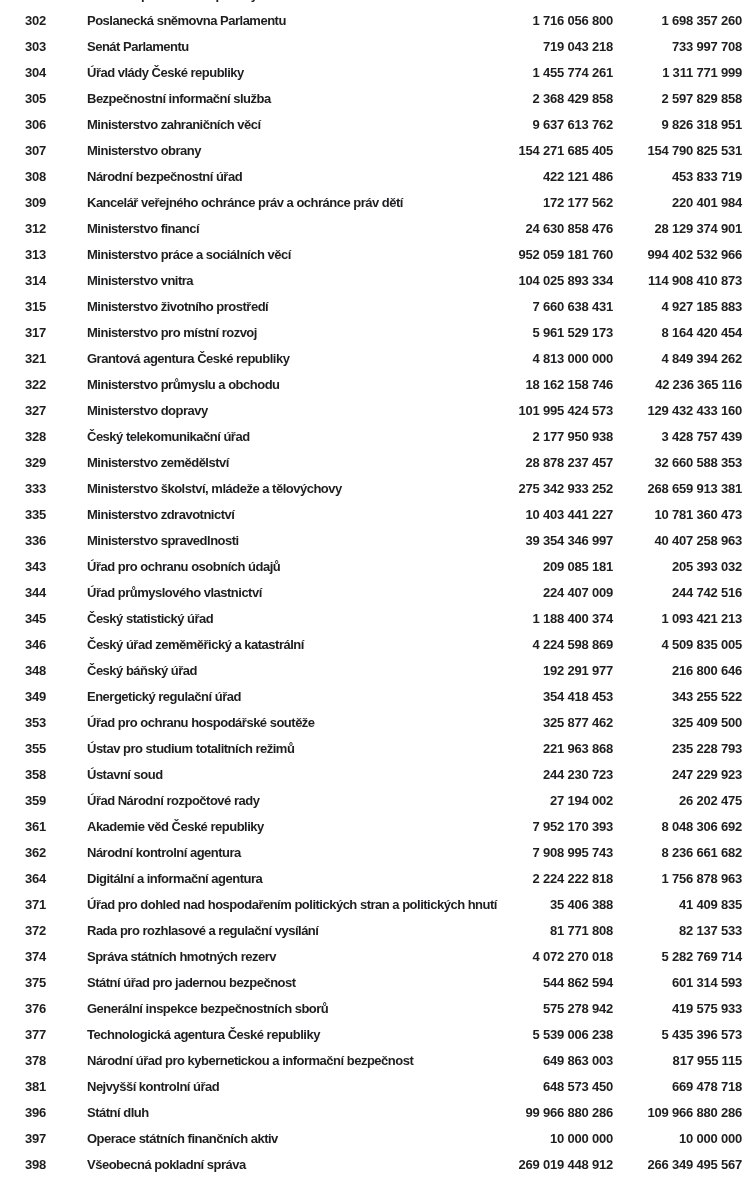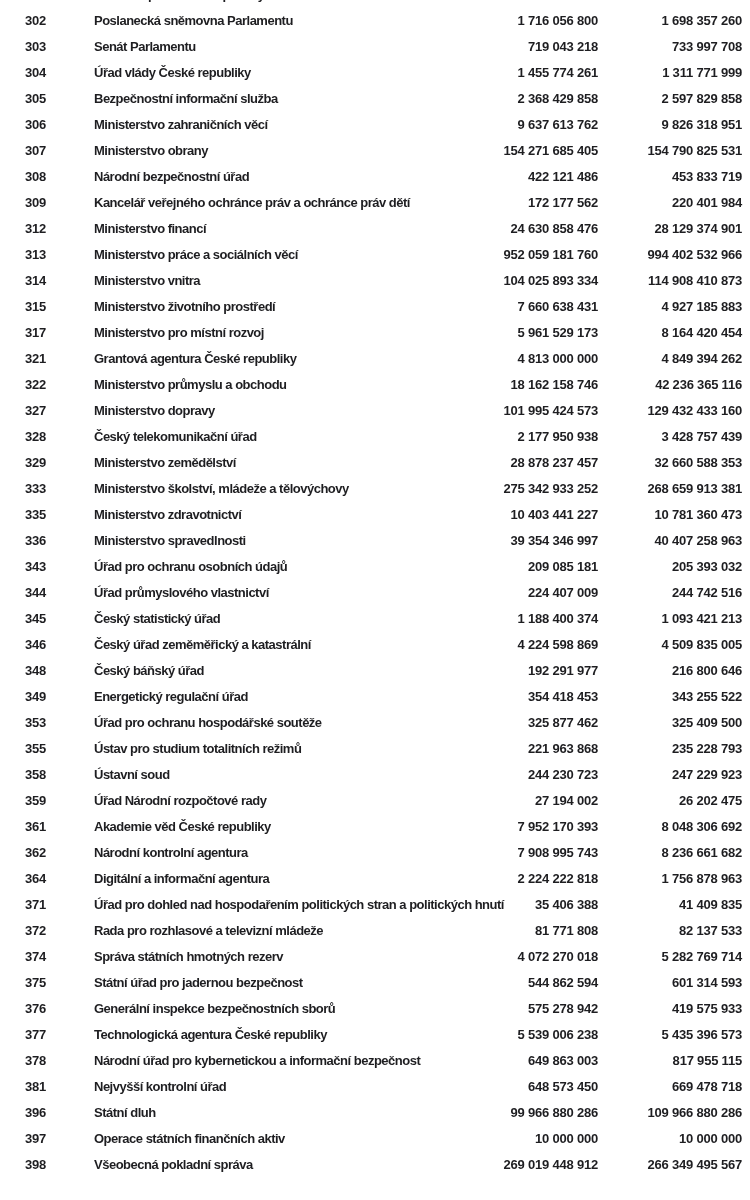--- a/index.html
+++ b/index.html
@@ -31,25 +31,25 @@
     font-size: 13px;
     font-weight: 700;
     color: #1e1e21;
     white-space: nowrap;
   }
   .cell-code {
     left: 25px;
     letter-spacing: -0.2px;
   }
   .cell-name {
-    left: 94px;
+    left: 87px;
     letter-spacing: -0.5px;
   }
   .cell-amount1 {
-    right: 152px;          
+    right: 137px;          
     letter-spacing: -0.2px;
     text-align: left;
   }
   .cell-amount2 {
     right: 8px;            
     letter-spacing: -0.2px;
     text-align: right;
   }
 </style>
 </head>
@@ -267,21 +267,21 @@
       <span class="cell-amount2">1 756 878 963</span>
     </div>
     <div class="row">
       <span class="cell-code">371</span>
       <span class="cell-name">Úřad pro dohled nad hospodařením politických stran a politických hnutí</span>
       <span class="cell-amount1">35 406 388</span>
       <span class="cell-amount2">41 409 835</span>
     </div>
     <div class="row">
       <span class="cell-code">372</span>
-      <span class="cell-name">Rada pro rozhlasové a televizní mládeže</span>
+      <span class="cell-name">Rada pro rozhlasové a regulační vysílání</span>
       <span class="cell-amount1">81 771 808</span>
       <span class="cell-amount2">82 137 533</span>
     </div>
     <div class="row">
       <span class="cell-code">374</span>
       <span class="cell-name">Správa státních hmotných rezerv</span>
       <span class="cell-amount1">4 072 270 018</span>
       <span class="cell-amount2">5 282 769 714</span>
     </div>
     <div class="row">

